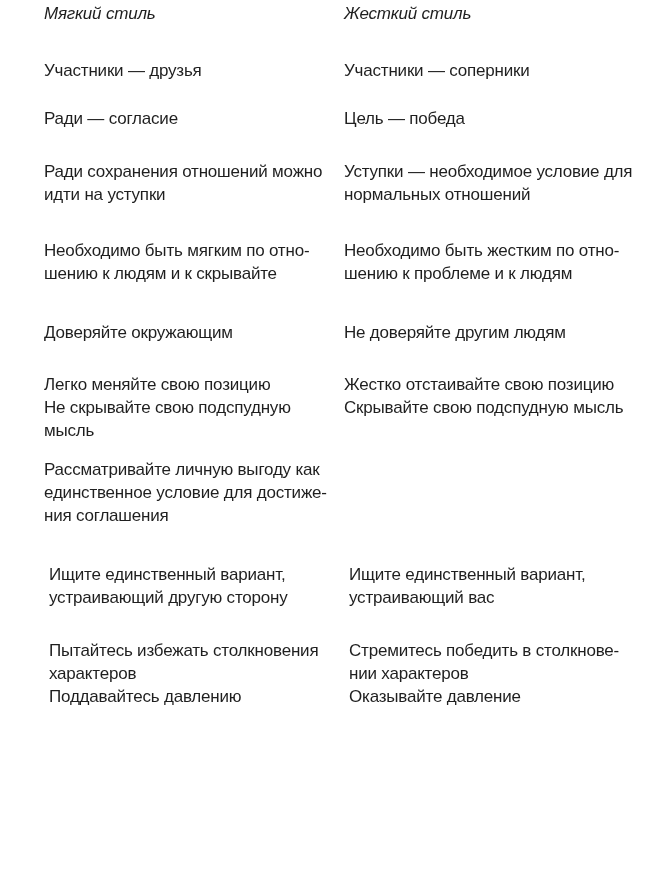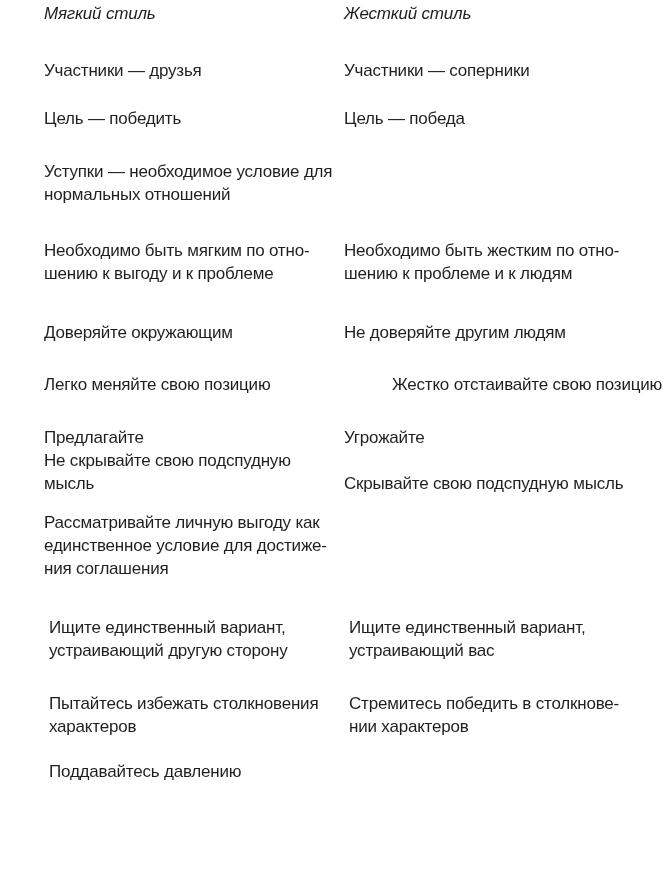--- a/index.html
+++ b/index.html
@@ -7,87 +7,85 @@
   body {
     background: #ffffff;
     font-family: "Liberation Sans", sans-serif;
     font-size: 17px;
     line-height: 23px;
     color: #1f1f1f;
     letter-spacing: -0.2px;
     overflow: hidden;
   }
   .table { padding: 2px 16px 0 44px; }
-  .row { display: flex; align-items: flex-end; }
+  .row { display: flex; align-items: flex-start; }
   .cell { white-space: pre-line; }
   .cell-left  { flex: 0 0 300px; width: 300px; padding-right: 8px; }
   .cell-right { flex: 0 0 312px; width: 312px; }
   .header-row .cell { font-style: italic; }
   .indent .cell { padding-left: 5px; }
 
   .r1  { margin-top: 34px; }
   .r2  { margin-top: 25px; }
   .r3  { margin-top: 30px; }
   .r4  { margin-top: 33px; }
   .r5  { margin-top: 36px; }
-  .r6  { margin-top: 29px; gap: 48px; }
+  .r6  { margin-top: 29px; }
   .r7  { margin-top: 30px; }
   .r8  { }
   .r9  { margin-top: 16px; }
   .r10 { margin-top: 36px; }
   .r11 { margin-top: 32px; }
   .r12 { margin-top: 30px; }
-  .r13 { margin-top: 22px; }
+  .r13 { }
 </style>
 </head>
 <body>
 
 <div class="table">
 
   <div class="row header-row">
     <div class="cell cell-left">Мягкий стиль</div>
     <div class="cell cell-right">Жесткий стиль</div>
   </div>
 
   <div class="row r1">
     <div class="cell cell-left">Участники — друзья</div>
     <div class="cell cell-right">Участники — соперники</div>
   </div>
 
   <div class="row r2">
-    <div class="cell cell-left">Цель — победить</div>
+    <div class="cell cell-left">Ради — согласие</div>
     <div class="cell cell-right">Цель — победа</div>
   </div>
 
   <div class="row r3">
+    <div class="cell cell-left">Ради сохранения отношений можно
+идти на уступки</div>
     <div class="cell cell-right">Уступки — необходимое условие для
 нормальных отношений</div>
   </div>
 
   <div class="row r4">
     <div class="cell cell-left">Необходимо быть мягким по отно-
-шению к выгоду и к проблеме</div>
+шению к людям и к скрывайте</div>
     <div class="cell cell-right">Необходимо быть жестким по отно-
 шению к проблеме и к людям</div>
   </div>
 
   <div class="row r5">
     <div class="cell cell-left">Доверяйте окружающим</div>
     <div class="cell cell-right">Не доверяйте другим людям</div>
   </div>
 
   <div class="row r6">
     <div class="cell cell-left">Легко меняйте свою позицию</div>
     <div class="cell cell-right">Жестко отстаивайте свою позицию</div>
   </div>
 
-  <div class="row r7">
-    <div class="cell cell-left">Предлагайте</div>
-    <div class="cell cell-right">Угрожайте</div>
-  </div>
 
   <div class="row r8">
     <div class="cell cell-left">Не скрывайте свою подспудную
 мысль</div>
     <div class="cell cell-right">Скрывайте свою подспудную мысль</div>
   </div>
 
   <div class="row r9">
     <div class="cell cell-right">Рассматривайте личную выгоду как
 единственное условие для достиже-
@@ -104,15 +102,16 @@
 
   <div class="row r12 indent">
     <div class="cell cell-left">Пытайтесь избежать столкновения
 характеров</div>
     <div class="cell cell-right">Стремитесь победить в столкнове-
 нии характеров</div>
   </div>
 
   <div class="row r13 indent">
     <div class="cell cell-left">Поддавайтесь давлению</div>
+    <div class="cell cell-right">Оказывайте давление</div>
   </div>
 
 </div>
 
 </body></html>

